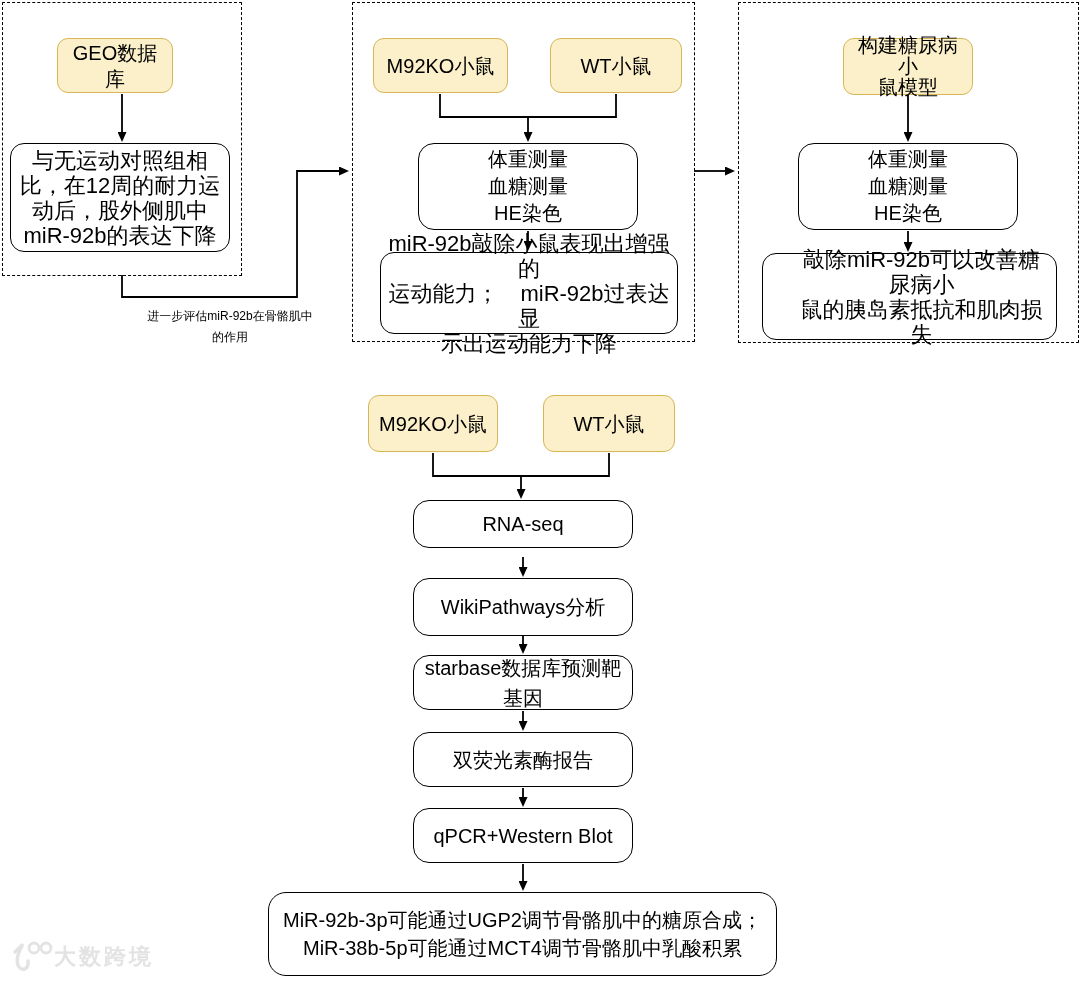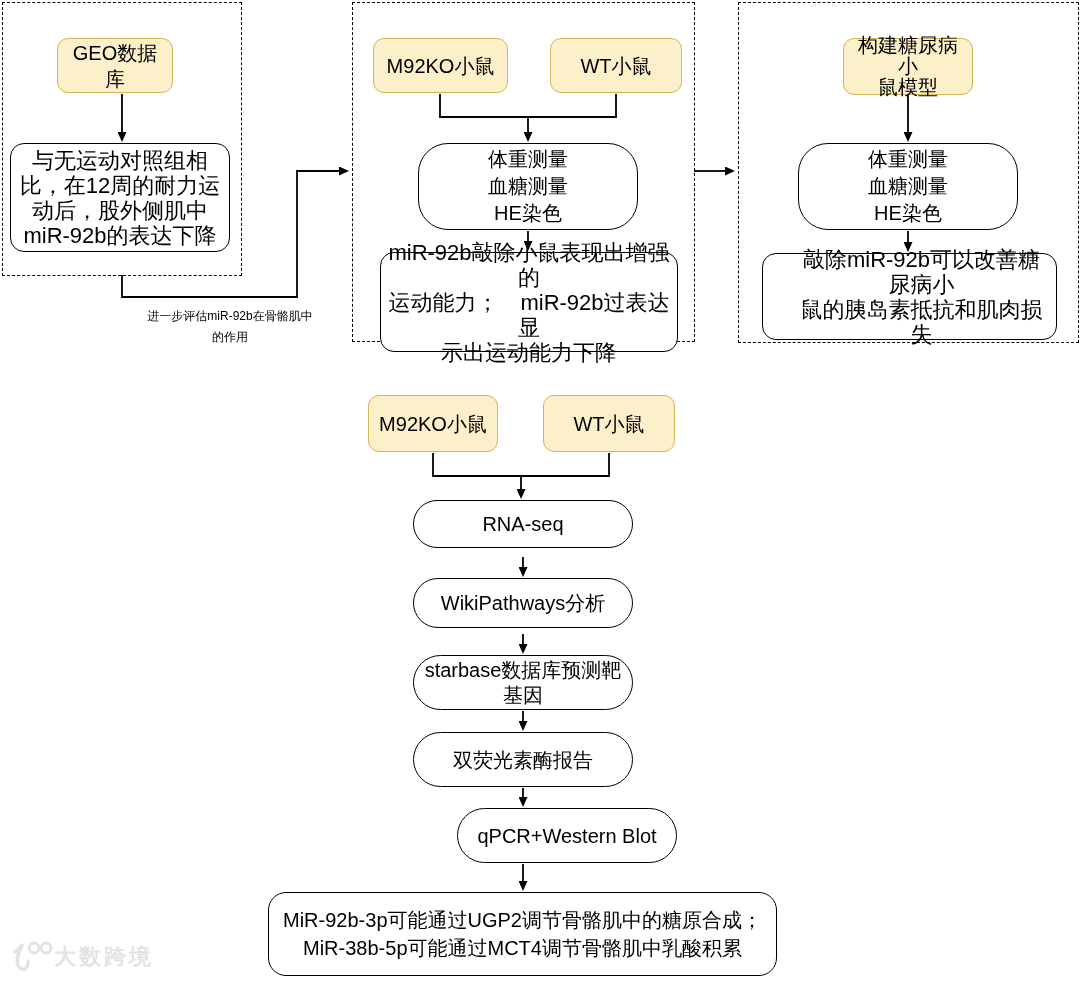--- a/index.html
+++ b/index.html
@@ -6,21 +6,21 @@
   #stage{
     position:relative;width:1080px;height:981px;background:#ffffff;overflow:hidden;
     font-family:"Liberation Sans","DejaVu Sans",sans-serif;color:#000;
   }
   .panel{
     position:absolute;border:1.6px dashed #000;background:transparent;border-radius:1px;
   }
   .node{
     position:absolute;display:flex;align-items:center;justify-content:center;
     text-align:center;white-space:pre-line;box-sizing:border-box;
-    background:#ffffff;border:1.7px solid #000;border-radius:30px;
+    background:#ffffff;border:1.7px solid #000;border-radius:16px;
     font-size:20px;line-height:26px;padding:2px 6px;
   }
   .node--accent{
     background:var(--accent-fill,#FBF0C9);
     border:1.7px solid var(--accent-border,#D6B656);
     border-radius:11px;font-size:20px;
   }
   .node--finding{font-size:22px;line-height:25px;border-radius:14px;}
   .caption{
     position:absolute;text-align:center;white-space:pre-line;
@@ -71,43 +71,43 @@
   <div class="node node--finding" style="left:10px;top:143px;width:220px;height:109px;">与无运动对照组相
 比，在12周的耐力运
 动后，股外侧肌中
 miR-92b的表达下降</div>
 
   <div class="node node--accent" style="left:373px;top:38px;width:135px;height:55px;">M92KO小鼠</div>
   <div class="node node--accent" style="left:550px;top:38px;width:132px;height:55px;">WT小鼠</div>
   <div class="node" style="left:418px;top:143px;width:220px;height:87px;line-height:27px;">体重测量
 血糖测量
 HE染色</div>
-  <div class="node node--finding" style="left:380px;top:252px;width:298px;height:100px;">miR-92b敲除小鼠表现出增强的
+  <div class="node node--finding" style="left:380px;top:252px;width:298px;height:82px;">miR-92b敲除小鼠表现出增强的
 运动能力；　miR-92b过表达显
 示出运动能力下降</div>
 
   <div class="node node--accent" style="left:843px;top:38px;width:130px;height:57px;line-height:21px;">构建糖尿病小
 鼠模型</div>
   <div class="node" style="left:798px;top:143px;width:220px;height:87px;line-height:27px;">体重测量
 血糖测量
 HE染色</div>
   <div class="node node--finding" style="left:762px;top:253px;width:295px;height:87px;padding-left:30px;">敲除miR-92b可以改善糖尿病小
 鼠的胰岛素抵抗和肌肉损失</div>
 
   <div class="caption" style="left:115px;top:306px;width:230px;">进一步评估miR-92b在骨骼肌中
 的作用</div>
 
   <div class="node node--accent" style="left:368px;top:395px;width:130px;height:57px;">M92KO小鼠</div>
   <div class="node node--accent" style="left:543px;top:395px;width:132px;height:57px;">WT小鼠</div>
   <div class="node" style="left:413px;top:500px;width:220px;height:48px;">RNA-seq</div>
-  <div class="node" style="left:413px;top:578px;width:220px;height:50px;">WikiPathways分析</div>
-  <div class="node" style="left:413px;top:655px;width:220px;height:55px;line-height:25px;">starbase数据库预测靶
+  <div class="node" style="left:413px;top:578px;width:220px;height:58px;">WikiPathways分析</div>
+  <div class="node" style="left:413px;top:655px;width:220px;height:55px;line-height:30px;">starbase数据库预测靶
 基因</div>
   <div class="node" style="left:413px;top:732px;width:220px;height:55px;">双荧光素酶报告</div>
-  <div class="node" style="left:413px;top:808px;width:220px;height:55px;margin-left:44px;">qPCR+Western Blot</div>
+  <div class="node" style="left:413px;top:808px;width:220px;height:55px;">qPCR+Western Blot</div>
   <div class="node" style="left:268px;top:892px;width:509px;height:84px;line-height:28px;border-radius:18px;">MiR-92b-3p可能通过UGP2调节骨骼肌中的糖原合成；
 MiR-38b-5p可能通过MCT4调节骨骼肌中乳酸积累</div>
 
   <div class="watermark">
     <svg width="46" height="38" viewBox="0 0 46 38">
       <g stroke="currentColor" fill="none" stroke-linecap="round">
         <path d="M7 14 L14 7" stroke-width="3.4"></path>
         <path d="M14 8 C9.5 15 7.5 24 11 29 C14.5 33.5 21 31 20 23" stroke-width="3.4"></path>
         <circle cx="26" cy="10" r="5" stroke-width="2.8"></circle>
         <circle cx="38" cy="10" r="5" stroke-width="2.8"></circle>

